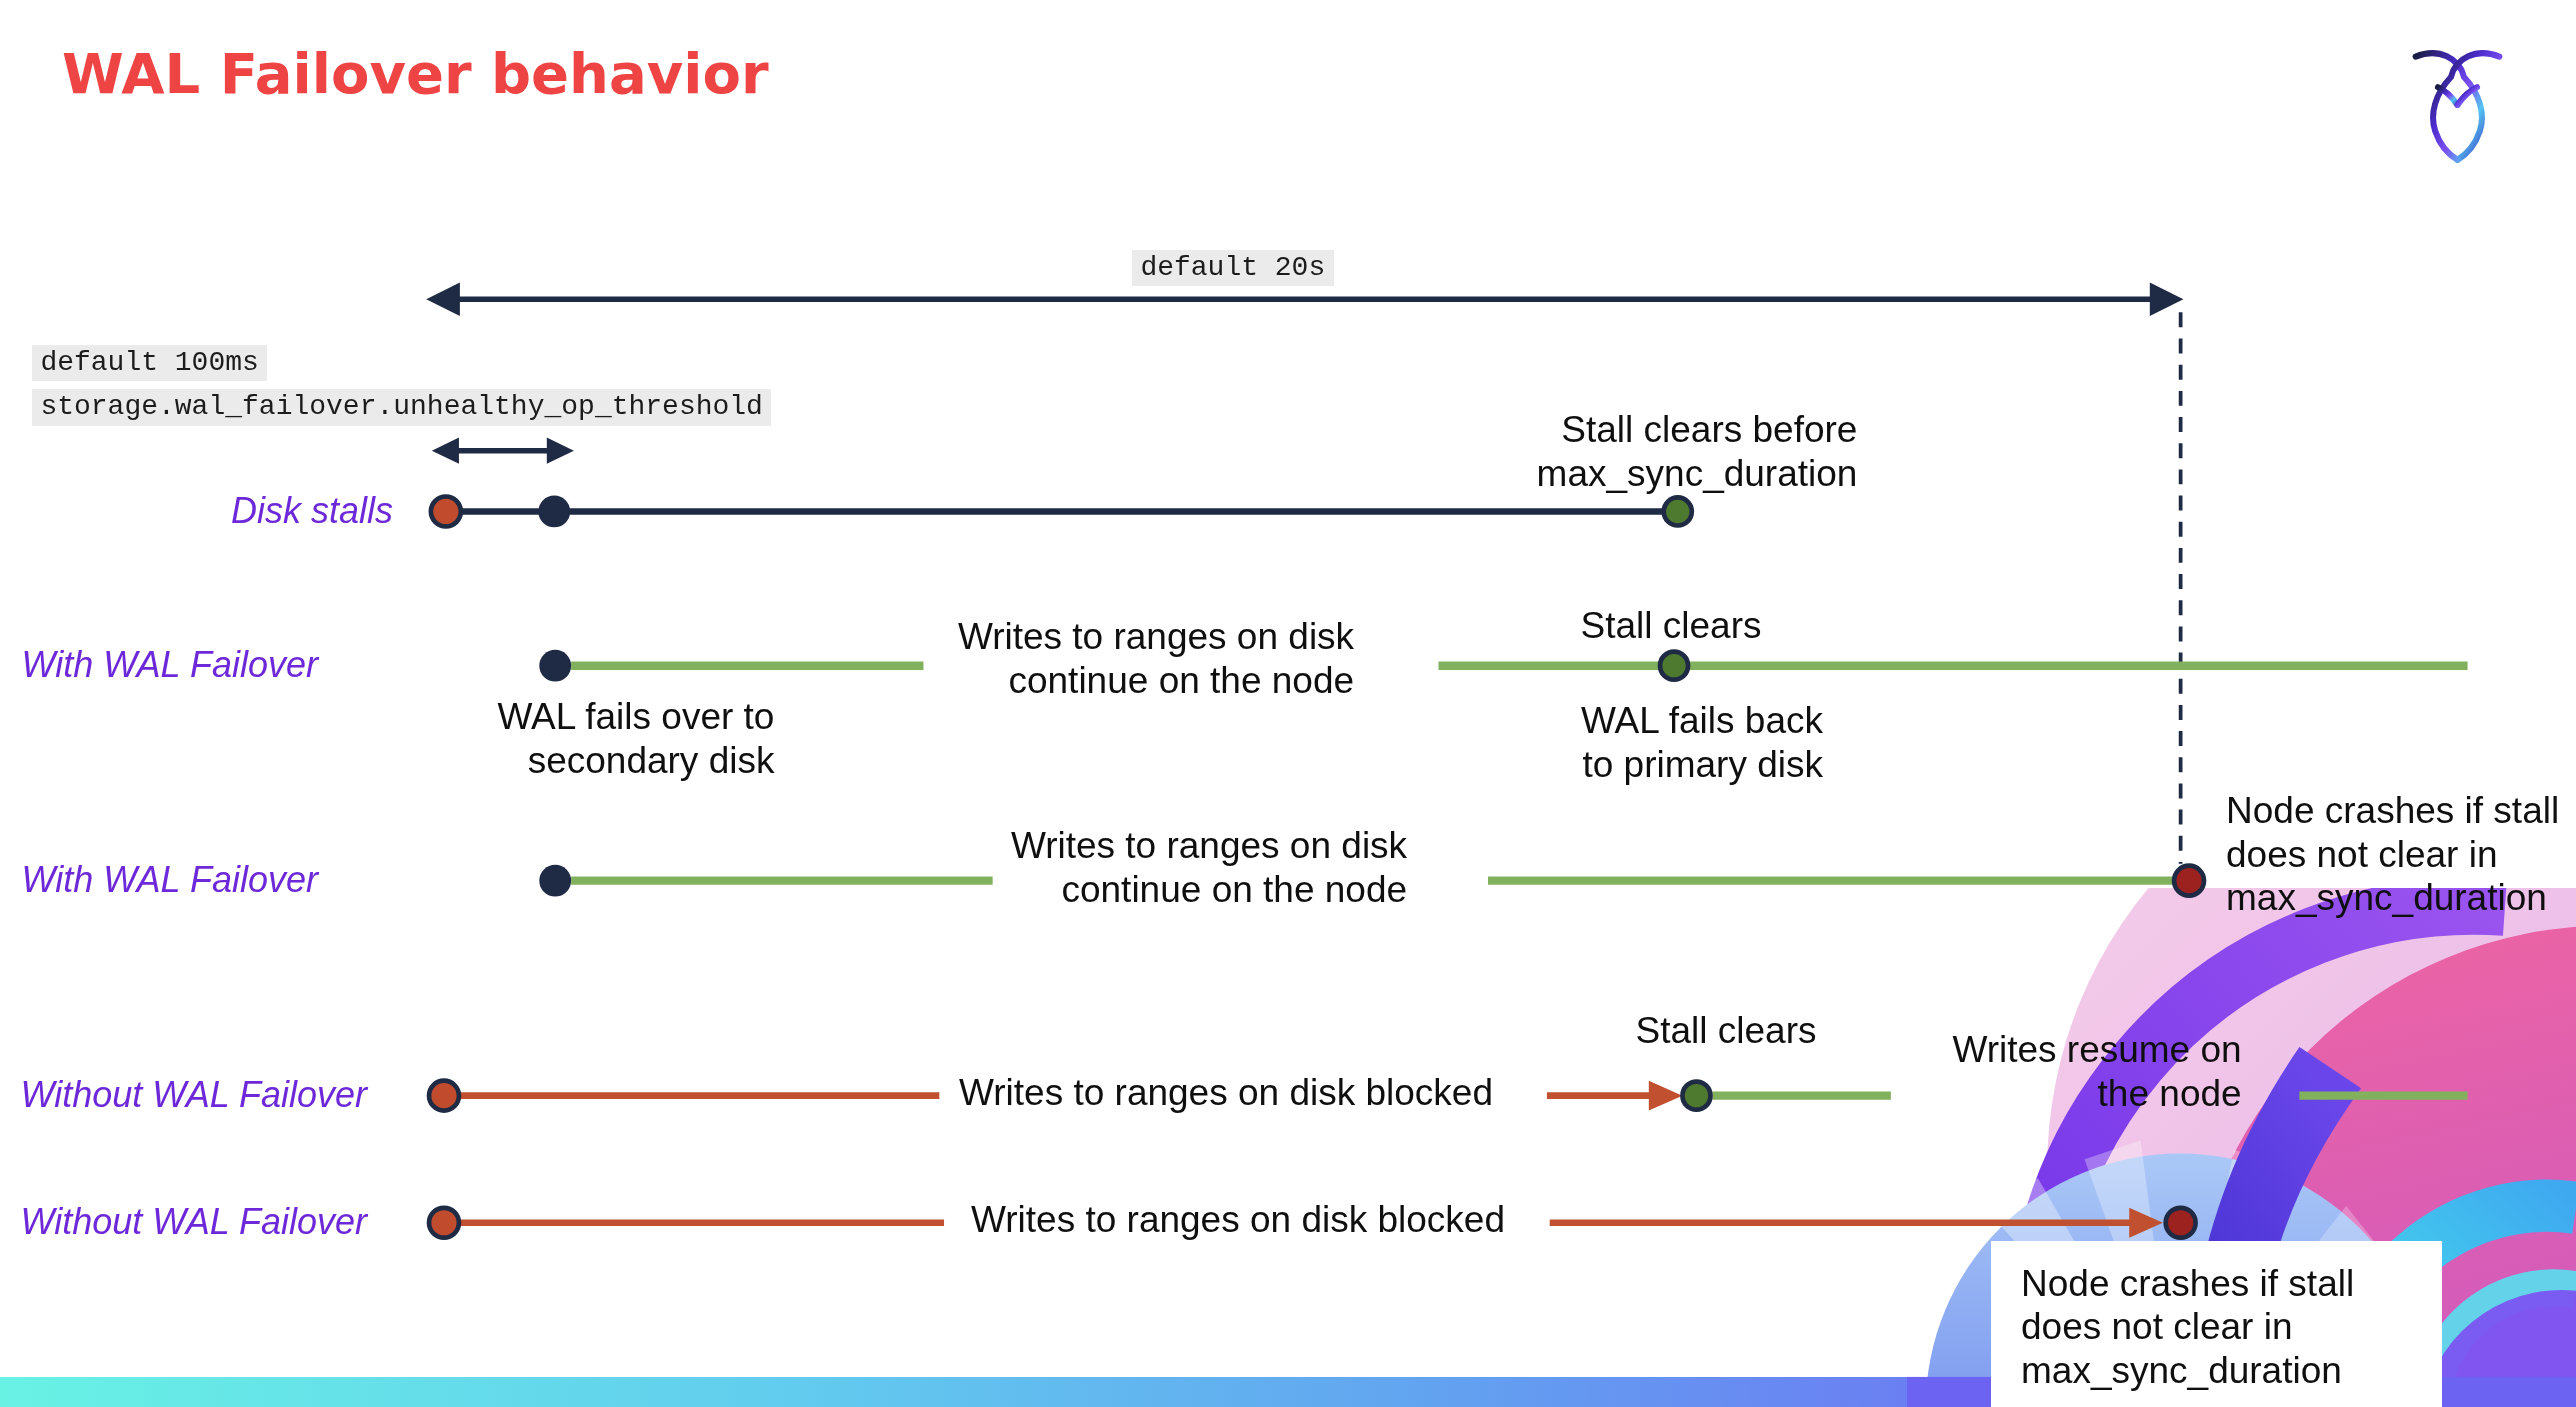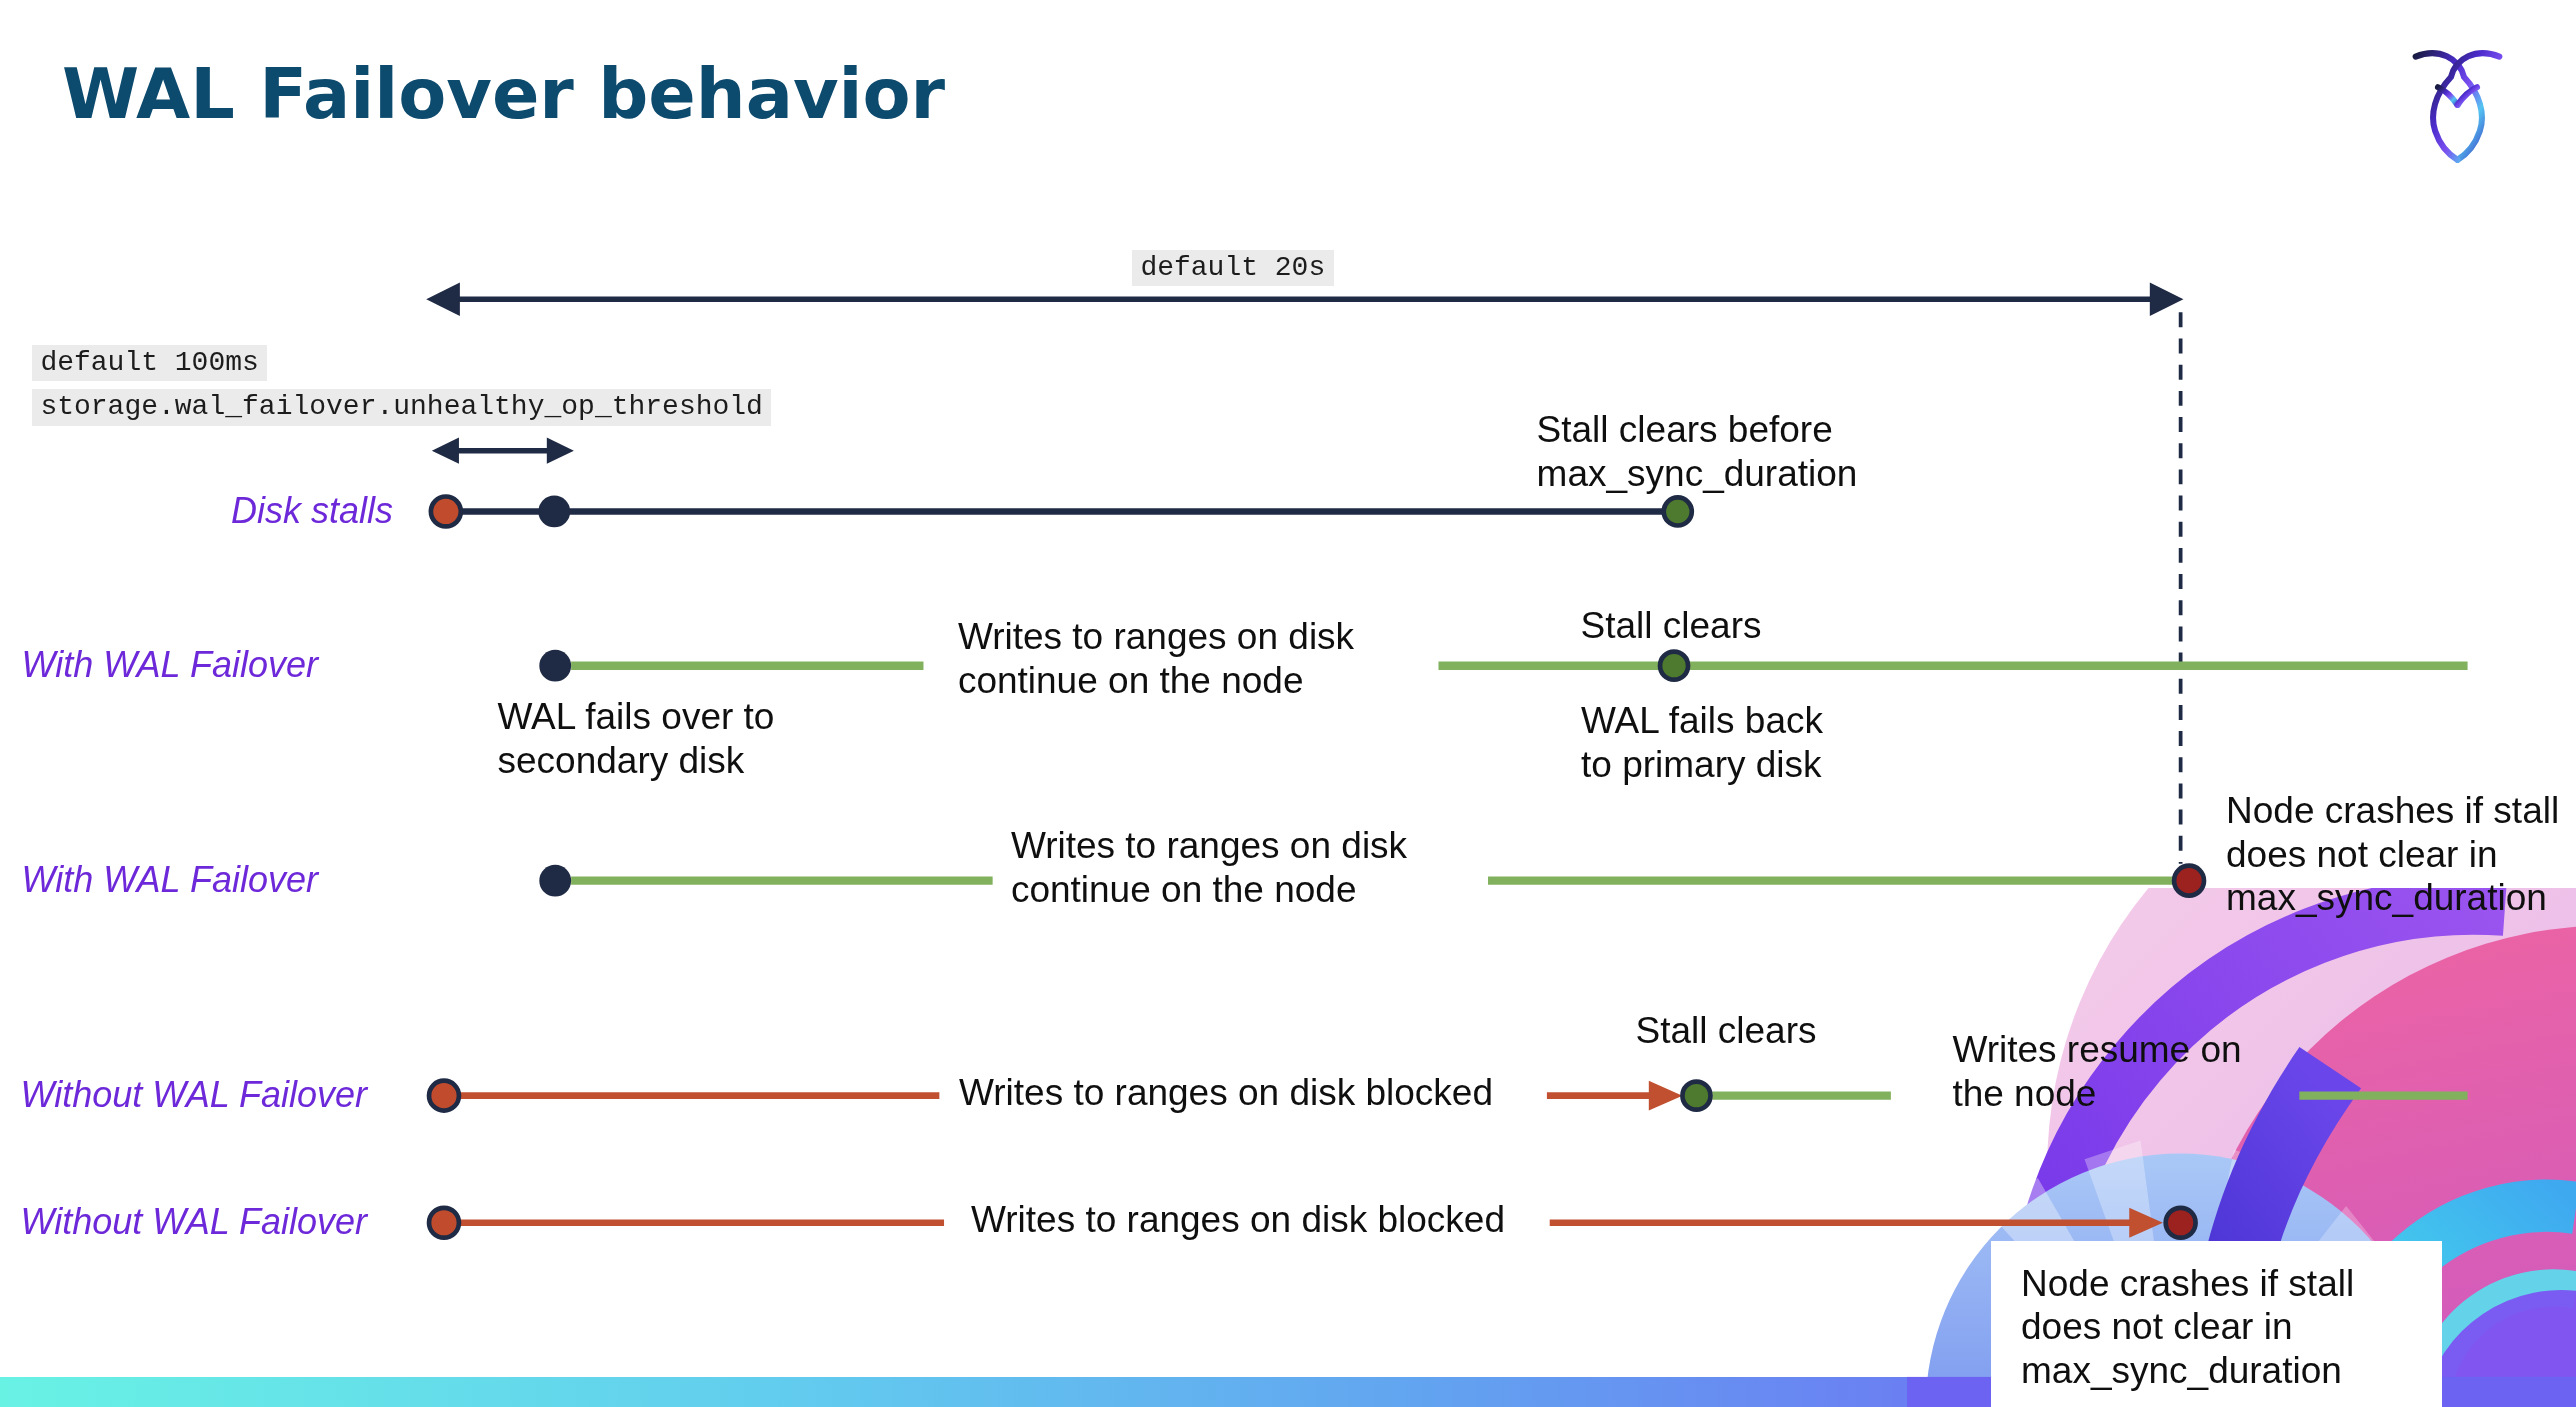--- a/index.html
+++ b/index.html
@@ -1,37 +1,37 @@
 <!DOCTYPE html>
 <html style="font-size:15px"><head>
 <meta charset="utf-8">
 <style>
   html,body{margin:0;padding:0;background:#fff;}
   #canvas{position:relative;width:2576px;height:1408px;background:#ffffff;overflow:hidden;
           font-family:"Liberation Sans",sans-serif;color:#111;}
   .abs{position:absolute;}
   
   #title{left:62px;top:41px;font-family:"DejaVu Sans","Liberation Sans",sans-serif;
-         font-weight:800;font-size:70px;letter-spacing:0;color:#0c4a6e;z-index:5;margin-top:12px;}
+         font-weight:800;font-size:56px;letter-spacing:0;color:#ef4444;z-index:5;}
   
   .code-label{z-index:5;line-height:1.0;}
   .code-line{display:table;font-family:"Liberation Mono","DejaVu Sans Mono",monospace;
              font-size:28px;color:#1c1c1c;background:#ebebeb;padding:3.7px 8.4px 4.7px 8.4px;margin-bottom:8px;}
   #code-20s{left:1132px;top:250px;}
   #code-100ms{left:32px;top:345px;}
   
   .row-label{font-size:36px;color:#6d28d9;z-index:5;white-space:nowrap;font-style:italic;}
   #row-label-0{left:231px;top:490px;}
   #row-label-1{left:21.5px;top:644px;}
   #row-label-2{left:21.5px;top:859px;}
   #row-label-3{left:20.6px;top:1074px;}
   #row-label-4{left:20.6px;top:1201px;}
   
   .ann{font-size:37px;color:#0f0f0f;z-index:5;white-space:pre-line;line-height:1.18;}
-  .ctr{transform:translateX(-50%);text-align:left;}
+  .ctr{transform:translateX(-50%);text-align:right;}
   #ann-stall-before{left:1697px;top:408px;}
   #ann-writes-continue-r2{left:1156px;top:615px;}
   #ann-stall-clears-r2{left:1671px;top:604px;}
   #ann-wal-fails-over{left:636px;top:695px;}
   #ann-wal-fails-back{left:1702px;top:699px;}
   #ann-writes-continue-r3{left:1209px;top:824px;}
   #ann-node-crashes-r3{left:2226px;top:789px;text-align:left;}
   #ann-stall-clears-r4{left:1726px;top:1009px;}
   #ann-writes-resume{left:2097px;top:1028px;}
   #ann-writes-blocked-r4{left:1226px;top:1071px;}

